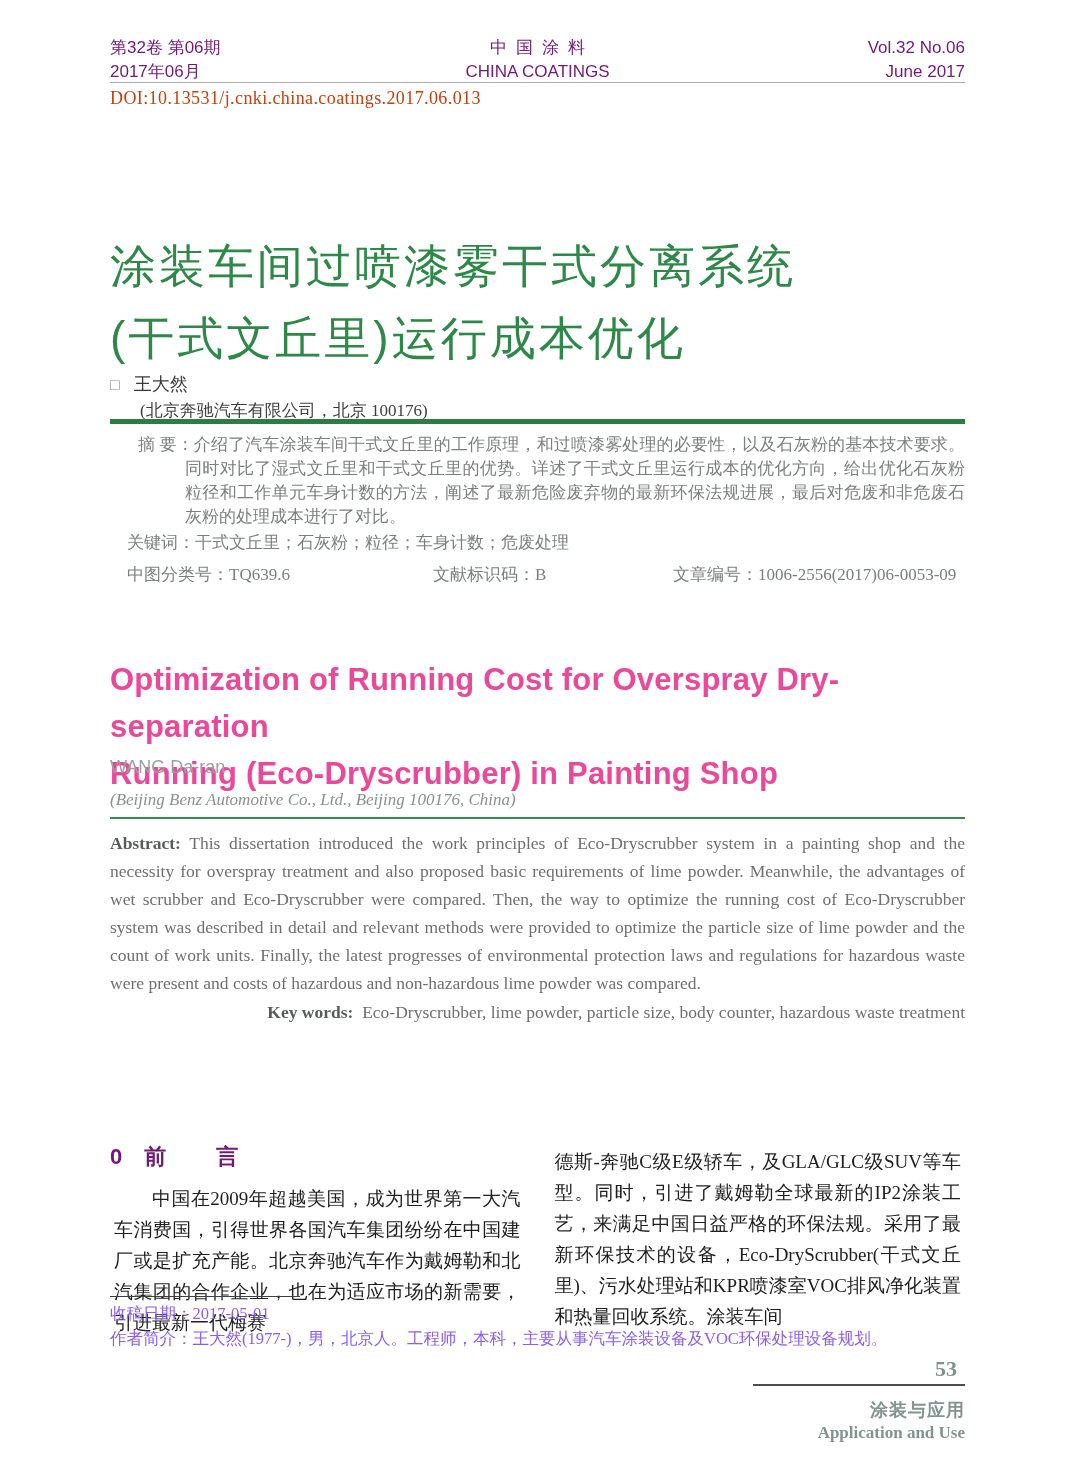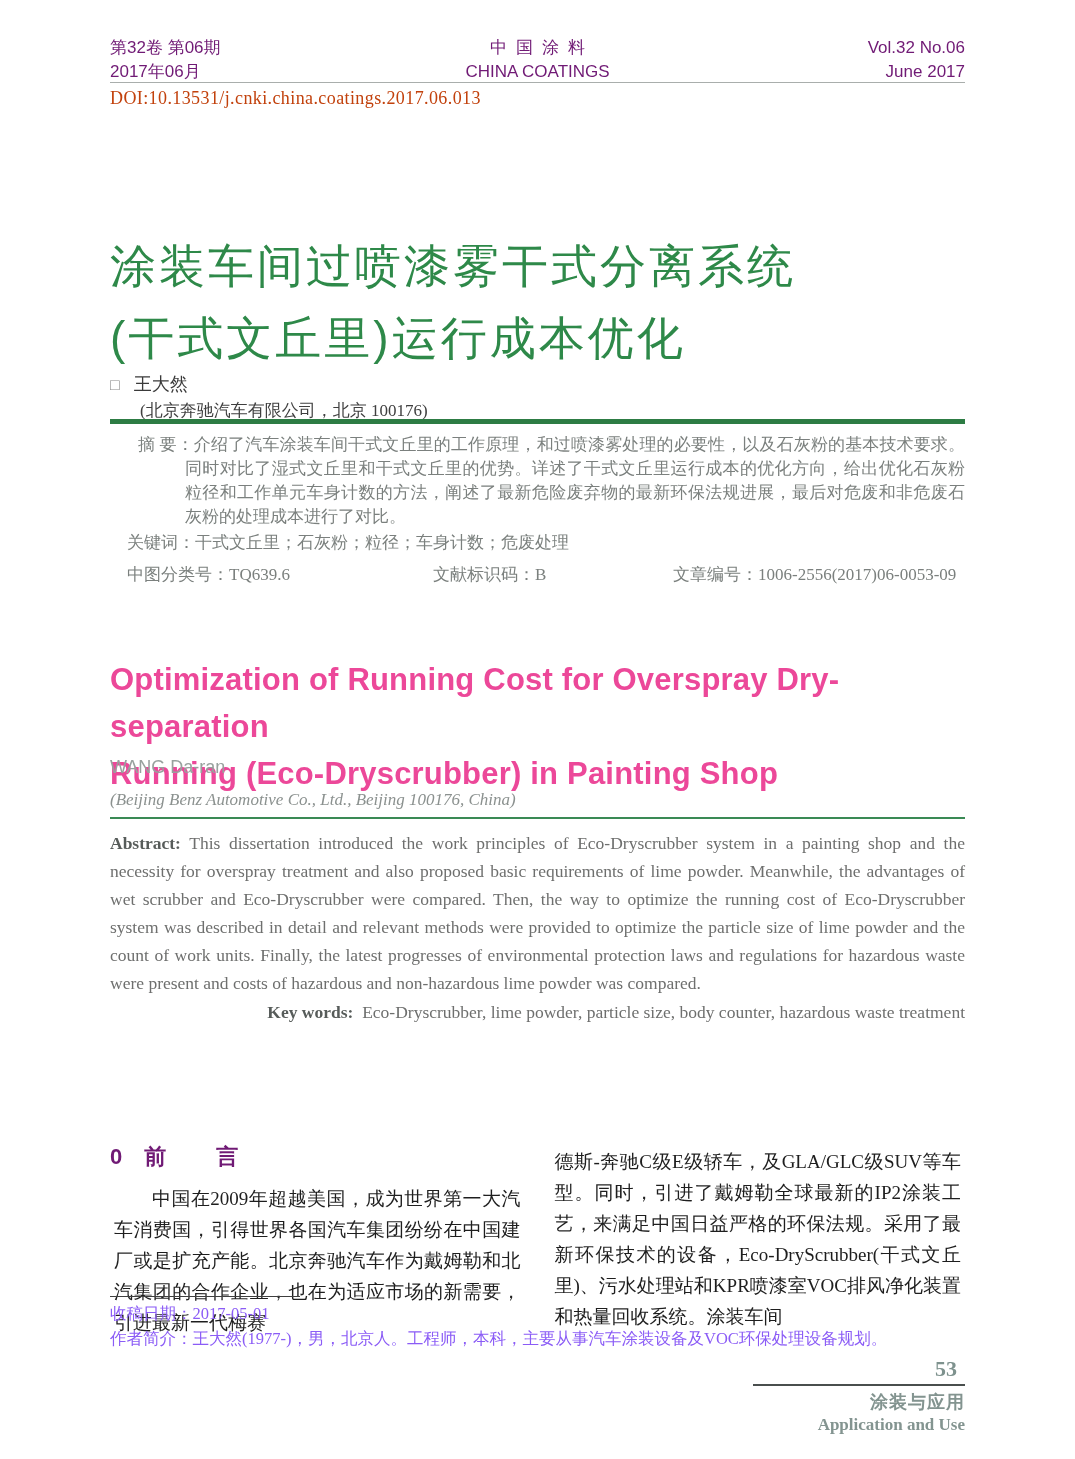--- a/index.html
+++ b/index.html
@@ -66,21 +66,21 @@
   
   .footnote { top:1296px; color:#8b5cf6; font-size:16.5px; line-height:25px; }
   .footnote .fn-rule { width:190px; border-top:1.5px solid #3f3f3f; margin-bottom:4px; }
 
   
   .page-footer { position:absolute; right:110px; top:1356px; width:212px;
     color:#839490; text-align:right; }
   .page-footer .pnum { font-size:22px; font-weight:bold; line-height:26px;
     padding-right:8px; color:#7e928e; }
   .page-footer .pf-rule { border-top:2px solid #4a4f4e; margin-top:2px; }
-  .page-footer .col-cn { font-size:18px; font-weight:bold; margin-top:4px; letter-spacing:1px; }
+  .page-footer .col-cn { font-size:18px; font-weight:bold; margin-top:12px; letter-spacing:1px; }
   .page-footer .col-en { font-size:17px; font-weight:bold; margin-top:1px; }
 </style>
 </head>
 <body>
 
 <div class="page">
 
   <div class="abs jheader">
     <div class="hl">
       <div>第32卷 第06期</div>

